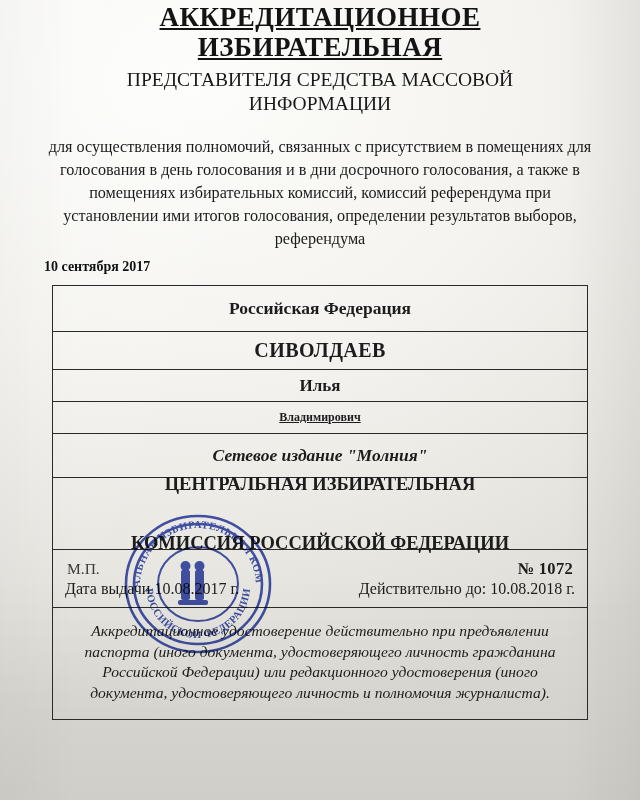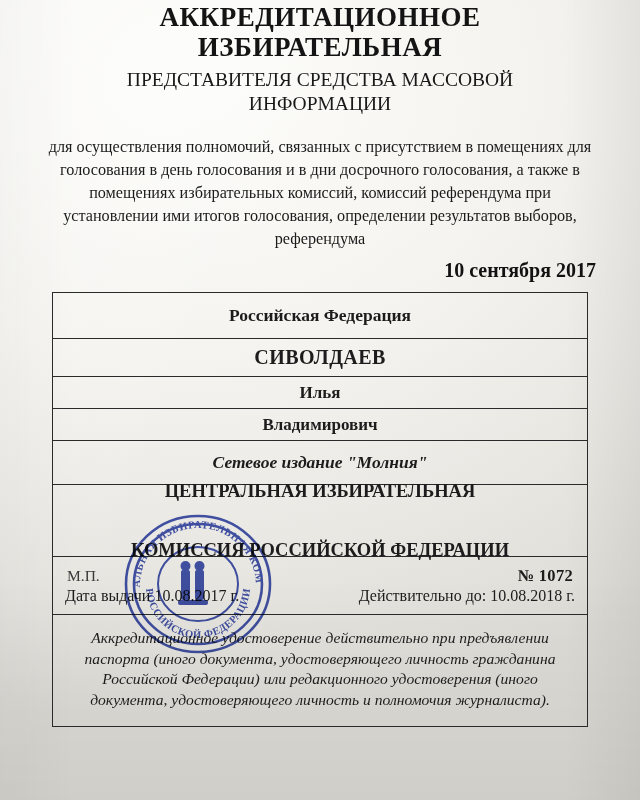--- a/index.html
+++ b/index.html
@@ -44,39 +44,40 @@
   }
 
   .title-main {
     text-align: center;
     font-weight: bold;
     font-size: 27px;
     letter-spacing: 0.5px;
     line-height: 1.12;
     margin-top: 2px;
     color: #141414;
+    text-decoration: underline;
   }
   .title-sub {
     text-align: center;
     font-size: 19.5px;
     line-height: 1.2;
     margin-top: 6px;
     color: #191919;
   }
   .purpose {
     text-align: center;
     font-size: 16.2px;
     line-height: 1.42;
     margin-top: 21px;
     color: #1b1b1b;
   }
   .date-line {
-    text-align: right;
-    font-weight: bold;
-    font-size: 20px;
+    text-align: left;
+    font-weight: bold;
+    font-size: 14px;
     margin-top: 8px;
     color: #121212;
   }
 
   
   .tbl {
     margin: 10px 8px 0 8px;
     border: 1.4px solid #2a2a2a;
     border-bottom: none;
   }
@@ -84,21 +85,21 @@
     border-bottom: 1.4px solid #2a2a2a;
     text-align: left;
     box-sizing: border-box;
     display: flex;
     align-items: center;
     justify-content: center;
   }
   .row.country { height: 46px; font-weight: bold; font-size: 17.5px; }
   .row.surname { height: 38px; font-weight: bold; font-size: 20px; letter-spacing: 0.4px; }
   .row.firstname { height: 32px; font-weight: bold; font-size: 17px; }
-  .row.patronymic { height: 32px; font-weight: bold; font-size: 17px; }
+  .row.patronymic { height: 32px; font-weight: bold; font-size: 12px; text-decoration: underline; }
   .row.outlet { height: 44px; font-weight: bold; font-style: italic; font-size: 17.5px; }
   .row.commission {
     height: 72px;
     font-weight: bold;
     font-size: 18.5px;
     line-height: 1.22;
     flex-direction: column;
     padding: 0 6px;
     gap: 36px;
   }

